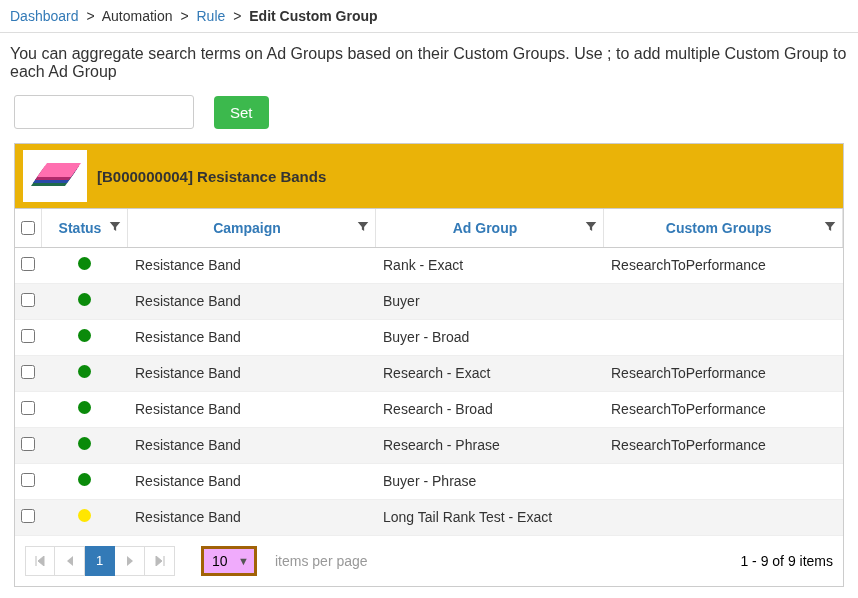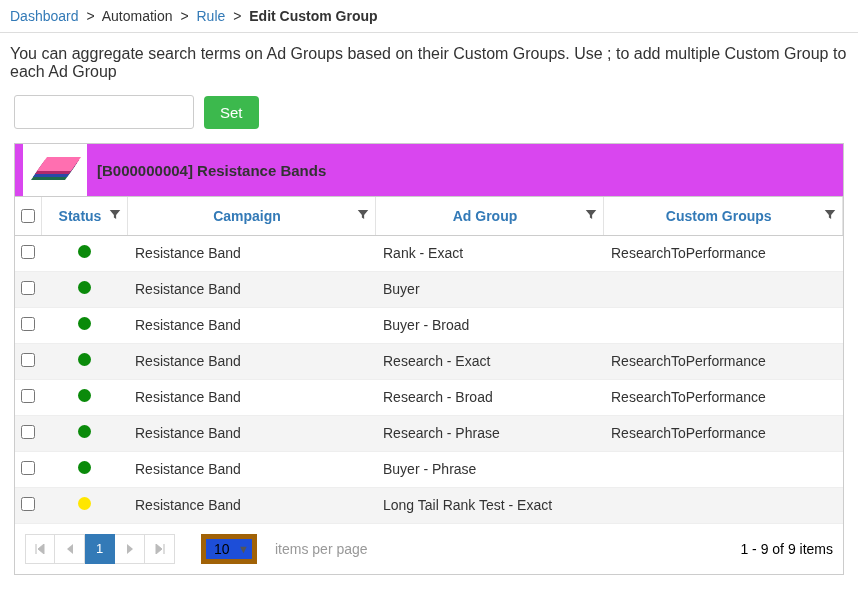--- a/index.html
+++ b/index.html
@@ -28,21 +28,21 @@
       color: #333;
     }
     .description {
       padding: 12px 10px 6px;
       color: #333;
       font-size: 16px;
     }
     .set-row {
       display: flex;
       align-items: flex-end;
-      gap: 10px;
+      gap: 20px;
       padding: 8px 14px 14px;
     }
     .set-input {
       width: 180px;
       height: 34px;
       border: 1px solid #ccc;
       border-radius: 3px;
       padding: 0 8px;
       font-size: 14px;
     }
@@ -56,25 +56,25 @@
       padding: 8px 16px;
       font-size: 15px;
       cursor: pointer;
     }
     .set-btn { background: #3cb94d; }
     .grid-wrap {
       border: 1px solid #ccc;
       margin: 0 14px 14px;
     }
     .product-header {
-      background: #d946ef;
+      background: #eab308;
       border-bottom: 1px solid #ccc;
       display: flex;
       align-items: center;
-      padding: 0 8px;
+      padding: 6px 8px;
       gap: 10px;
     }
     .product-thumb {
       width: 64px;
       height: 52px;
       background: #fff;
       position: relative;
       overflow: hidden;
       display: flex;
       align-items: center;
@@ -176,24 +176,24 @@
       border-color: #337ab7;
     }
     .pagesize-wrap {
       margin-left: 20px;
       display: flex;
       align-items: center;
     }
     .pagesize {
       width: 56px;
       height: 30px;
-      border: 5px solid #a16207;
+      border: 3px solid #a16207;
       padding: 0 17px 0 8px;
       font-size: 14px;
-      background: #1d4ed8;
+      background: #f0abfc;
       appearance: none;
       position: relative;
     }
     .pagesize-wrap { position: relative; }
     .pagesize-caret {
       position: absolute;
       right: 8px;
       top: 50%;
       transform: translateY(-50%);
       pointer-events: none;

